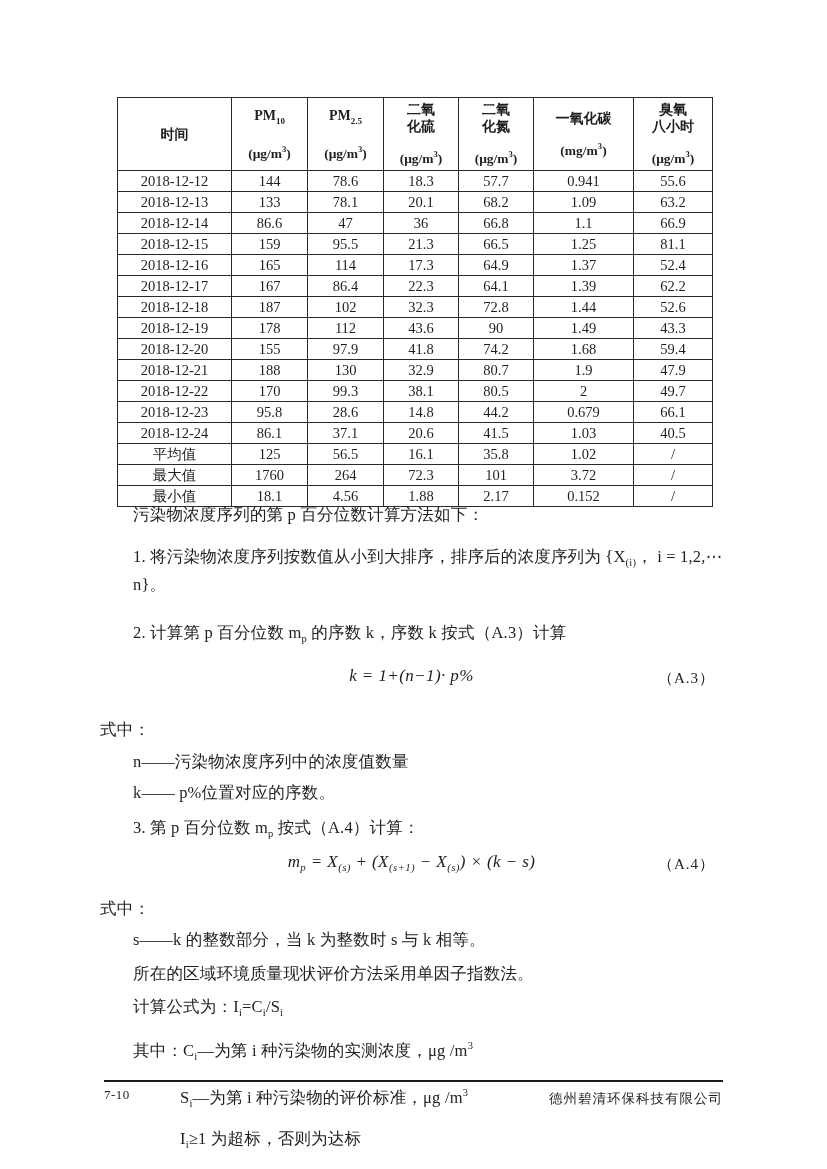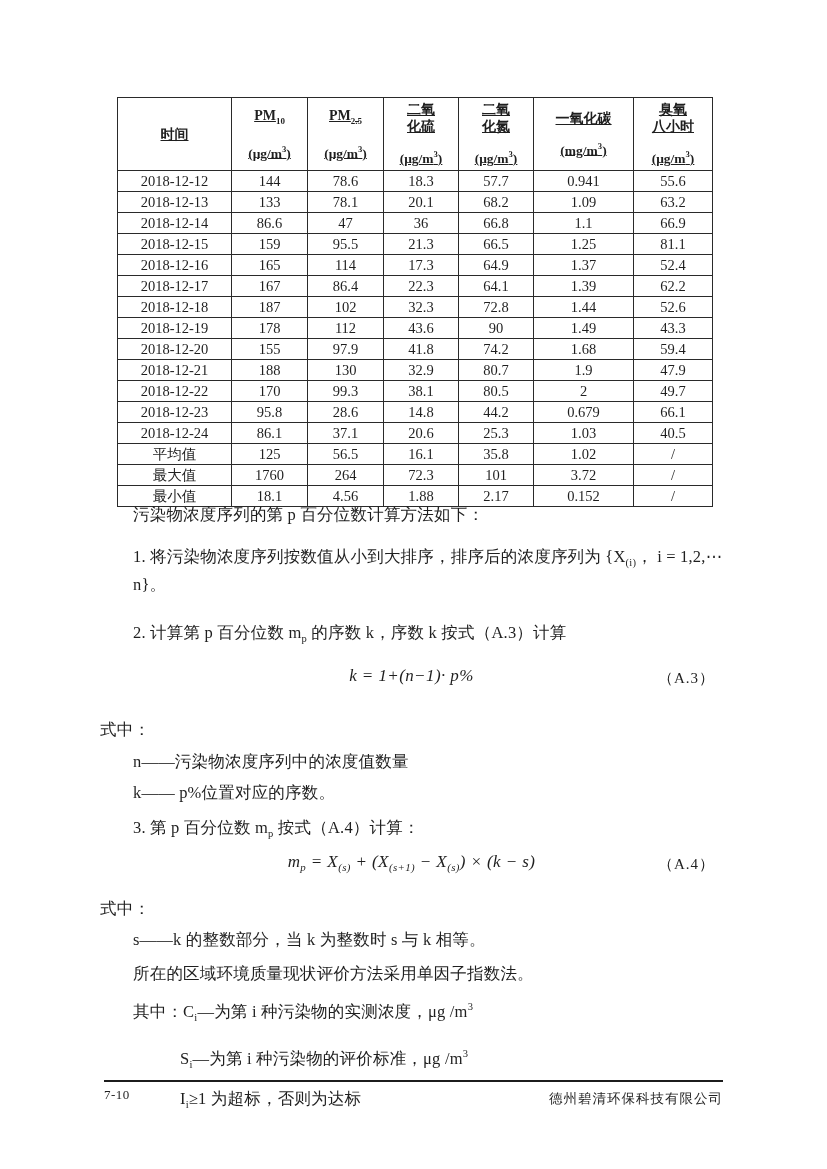--- a/index.html
+++ b/index.html
@@ -43,21 +43,20 @@
     border: 1px solid #2a2a2a;
     text-align: center;
     vertical-align: middle;
     padding: 0;
   }
   table.airq thead th {
     height: 73px;
     font-weight: bold;
     font-size: 14px;
     line-height: 17px;
-    text-decoration: underline;
   }
   .th-unit { margin-top: 11px; font-size: 13.5px; }
   table.airq td {
     height: 21px;
     font-size: 14.5px;
     line-height: 18px;
   }
   sub { font-size: 64%; }
   sup { font-size: 64%; }
 
@@ -270,21 +269,21 @@
             <td>14.8</td>
             <td>44.2</td>
             <td>0.679</td>
             <td>66.1</td>
           </tr>
           <tr>
             <td>2018-12-24</td>
             <td>86.1</td>
             <td>37.1</td>
             <td>20.6</td>
-            <td>25.3</td>
+            <td>41.5</td>
             <td>1.03</td>
             <td>40.5</td>
           </tr>
           <tr>
             <td>平均值</td>
             <td>125</td>
             <td>56.5</td>
             <td>16.1</td>
             <td>35.8</td>
             <td>1.02</td>
@@ -328,20 +327,21 @@
     <p class="ind1 mb6">3. 第 p 百分位数 m<sub>p</sub> 按式（A.4）计算：</p>
 
     <div class="formula-row row-a4">
       <span class="formula">m<sub>p</sub> = X<sub>(s)</sub> + (X<sub>(s+1)</sub> − X<sub>(s)</sub>) × (k − s)</span>
       <span class="f-label">（A.4）</span>
     </div>
 
     <p class="mb9">式中：</p>
     <p class="ind1 mb12">s——k 的整数部分，当 k 为整数时 s 与 k 相等。</p>
     <p class="ind1 mb11">所在的区域环境质量现状评价方法采用单因子指数法。</p>
+    <p class="ind1 mb11">计算公式为：I<sub>i</sub>=C<sub>i</sub>/S<sub>i</sub></p>
     <p class="ind1 mb14">其中：C<sub>i</sub>—为第 i 种污染物的实测浓度，μg /m<sup>3</sup></p>
     <p class="ind2 mb13">S<sub>i</sub>—为第 i 种污染物的评价标准，μg /m<sup>3</sup></p>
     <p class="ind2">I<sub>i</sub>≥1 为超标，否则为达标</p>
   </div>
 
   <div class="doc-footer">
     <div class="page-num">7-10</div>
     <div class="footer-company">德州碧清环保科技有限公司</div>
   </div>
 

